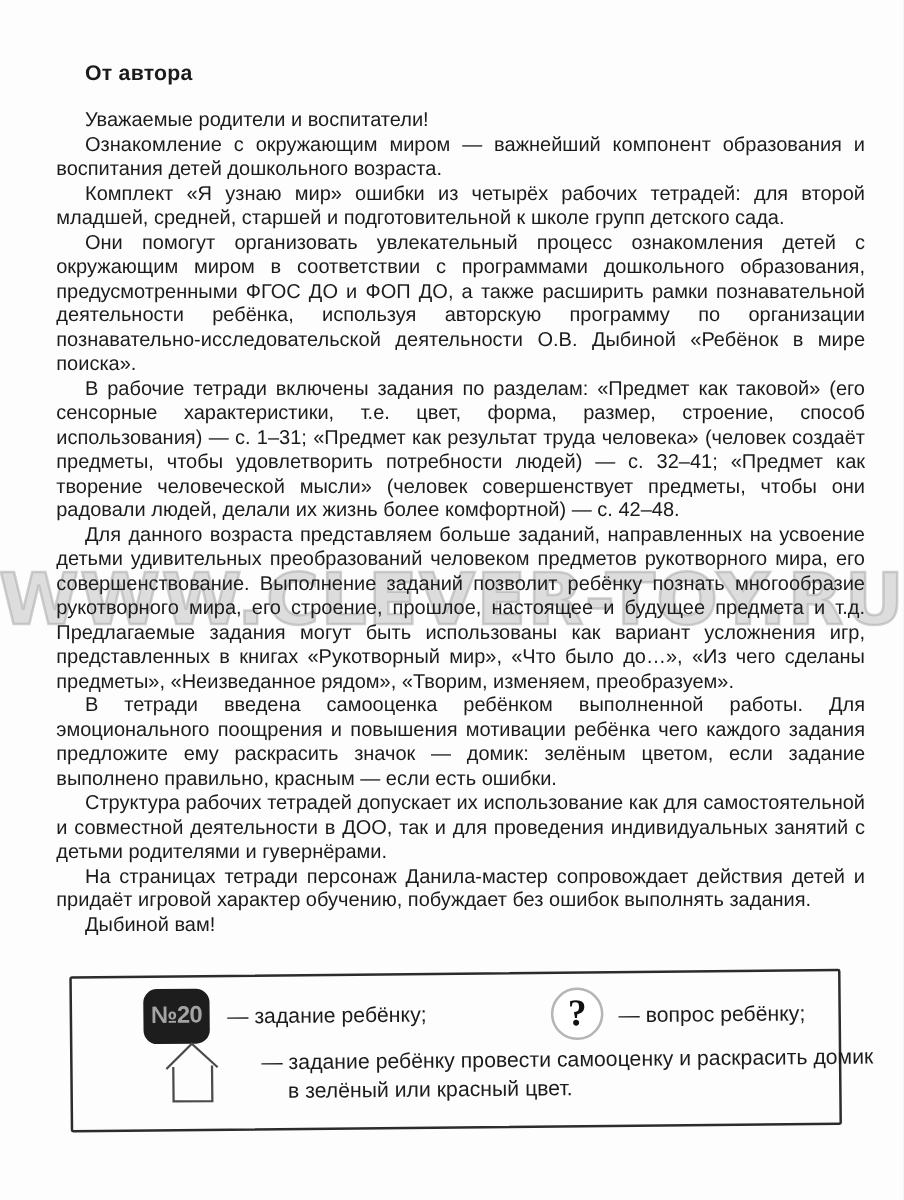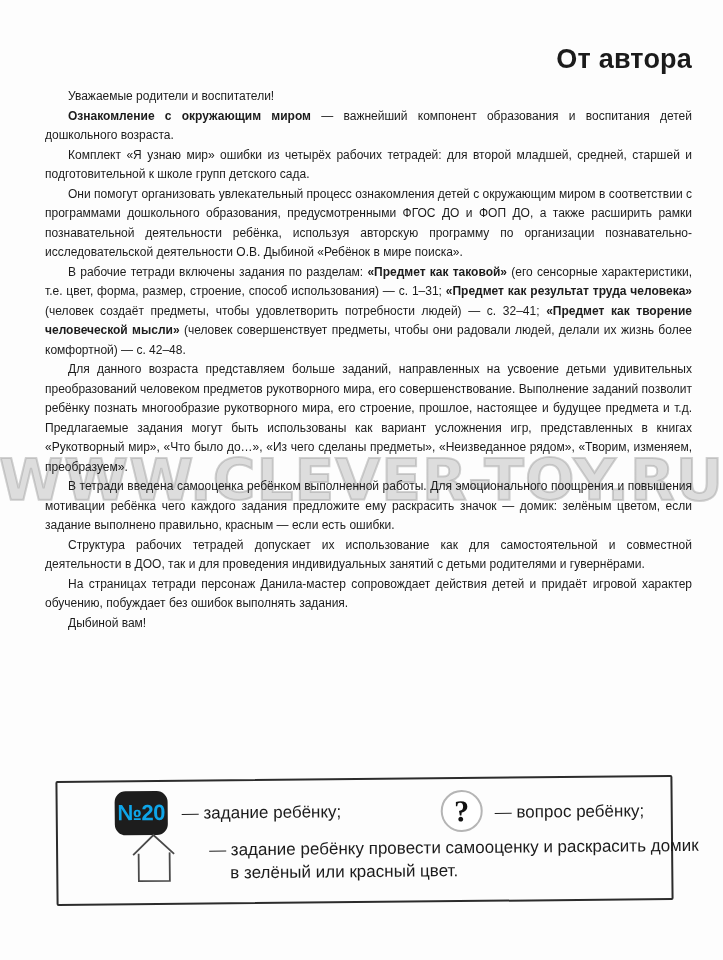--- a/index.html
+++ b/index.html
@@ -36,57 +36,56 @@
   
   .content {
     position: absolute;
     left: 45px;
     right: 31px;
     top: 0;
     z-index: 1;
   }
   .title {
     margin: 44px 0 13px 23px;
-    font-size: 27px;
+    font-size: 17px;
     line-height: 30px;
     font-weight: 700;
     letter-spacing: 0.2px;
-    text-align: right;
   }
   .body-text p.para {
     margin: 0;
     text-indent: 23px;
     text-align: justify;
-    font-size: 12px;
+    font-size: 16px;
     line-height: 19.5px;
   }
-  .body-text .b { font-weight: 700; }
+  .body-text .b { font-weight: 400; }
 
   
   .legend-box {
     position: absolute;
     left: 56px;
     top: 778px;
     width: 613px;
     height: 121px;
     border: 2px solid #2c2c2c;
     border-radius: 2px;
     background: #fdfdfd;
     z-index: 1;
     transform: rotate(-0.55deg);
   }
   .badge {
     position: absolute;
     left: 57px; top: 9px;
     width: 53px; height: 44px;
     background: #1d1d1d;
     border-radius: 11px;
-    color: #0ea5e9;
+    color: #a3a3a3;
     font-weight: 700;
-    font-size: 22px;
+    font-size: 19px;
     letter-spacing: -0.5px;
     display: flex;
     align-items: center;
     justify-content: center;
   }
   .legend-caption {
     position: absolute;
     font-size: 17px;
     line-height: 21px;
     color: #1b1b1b;

